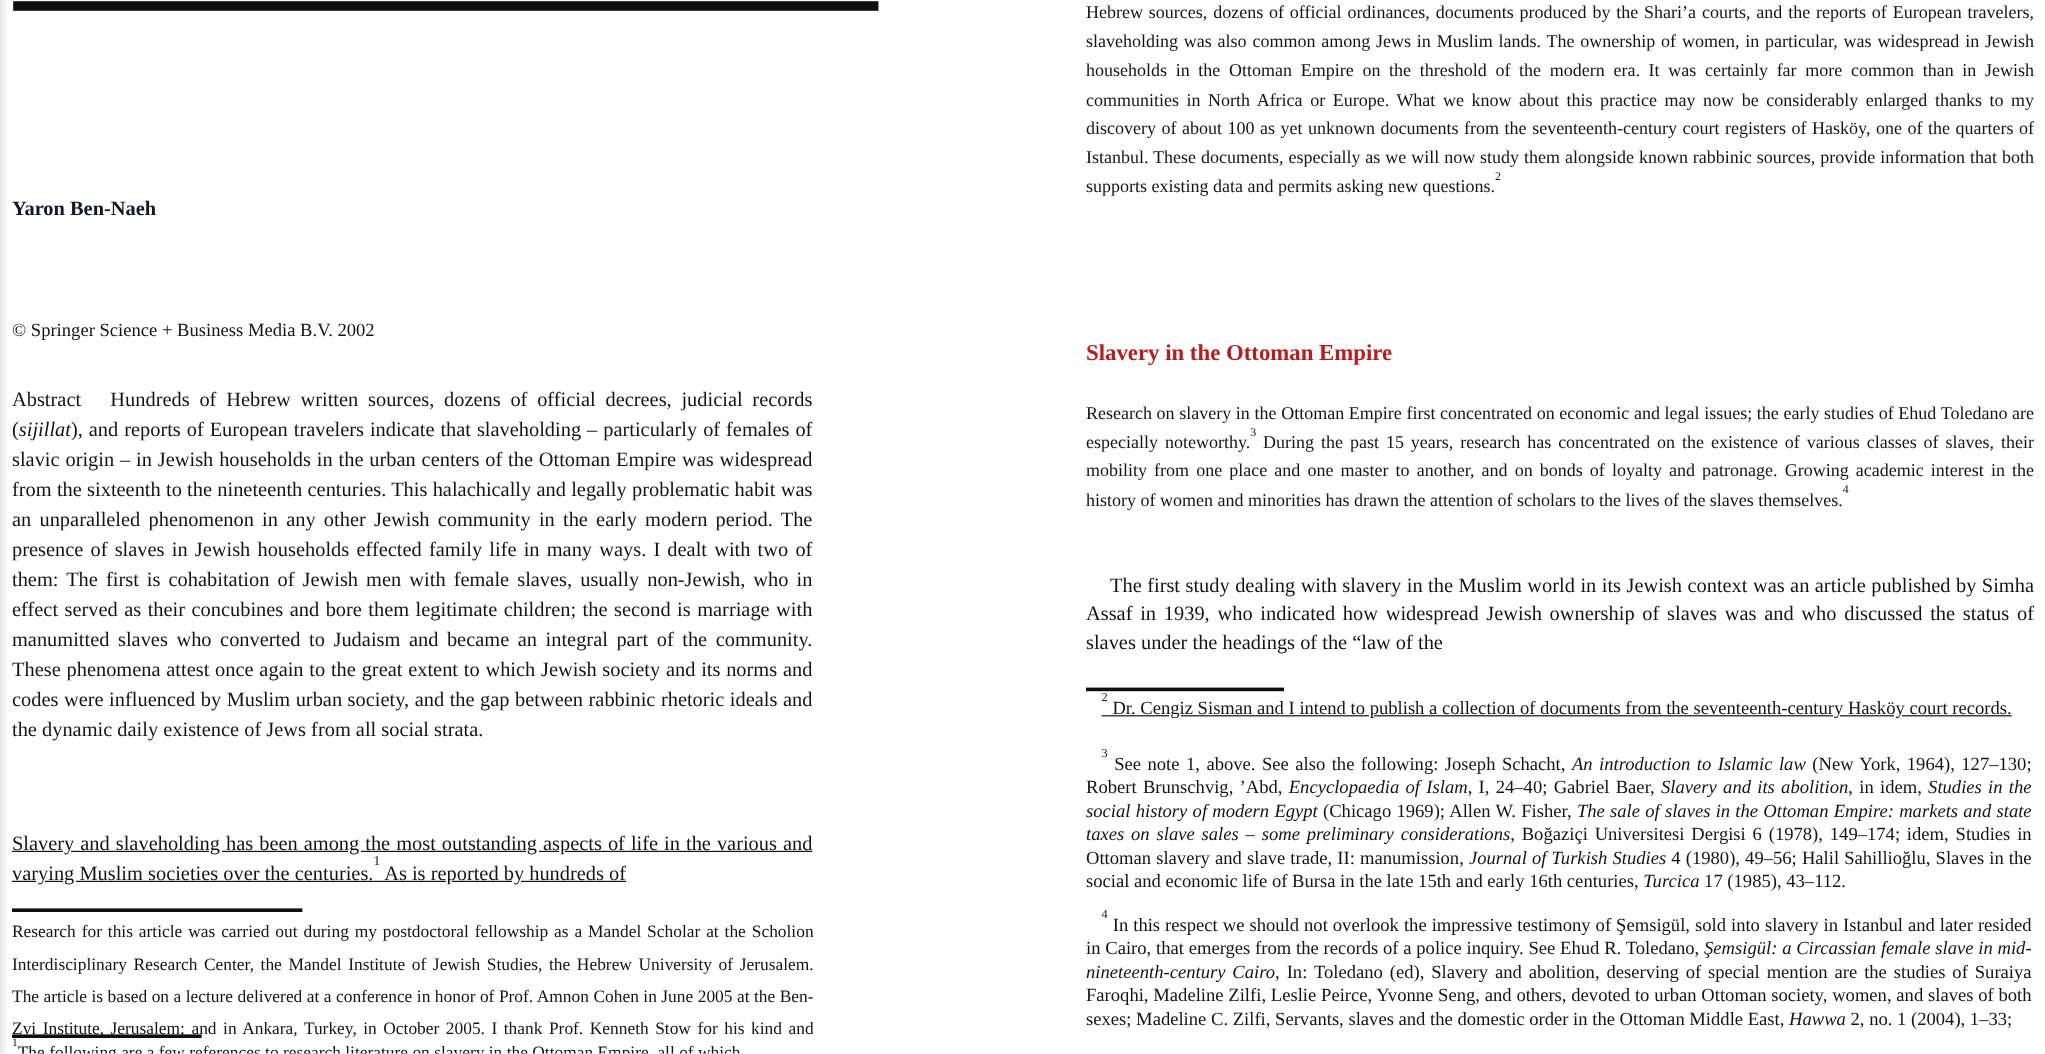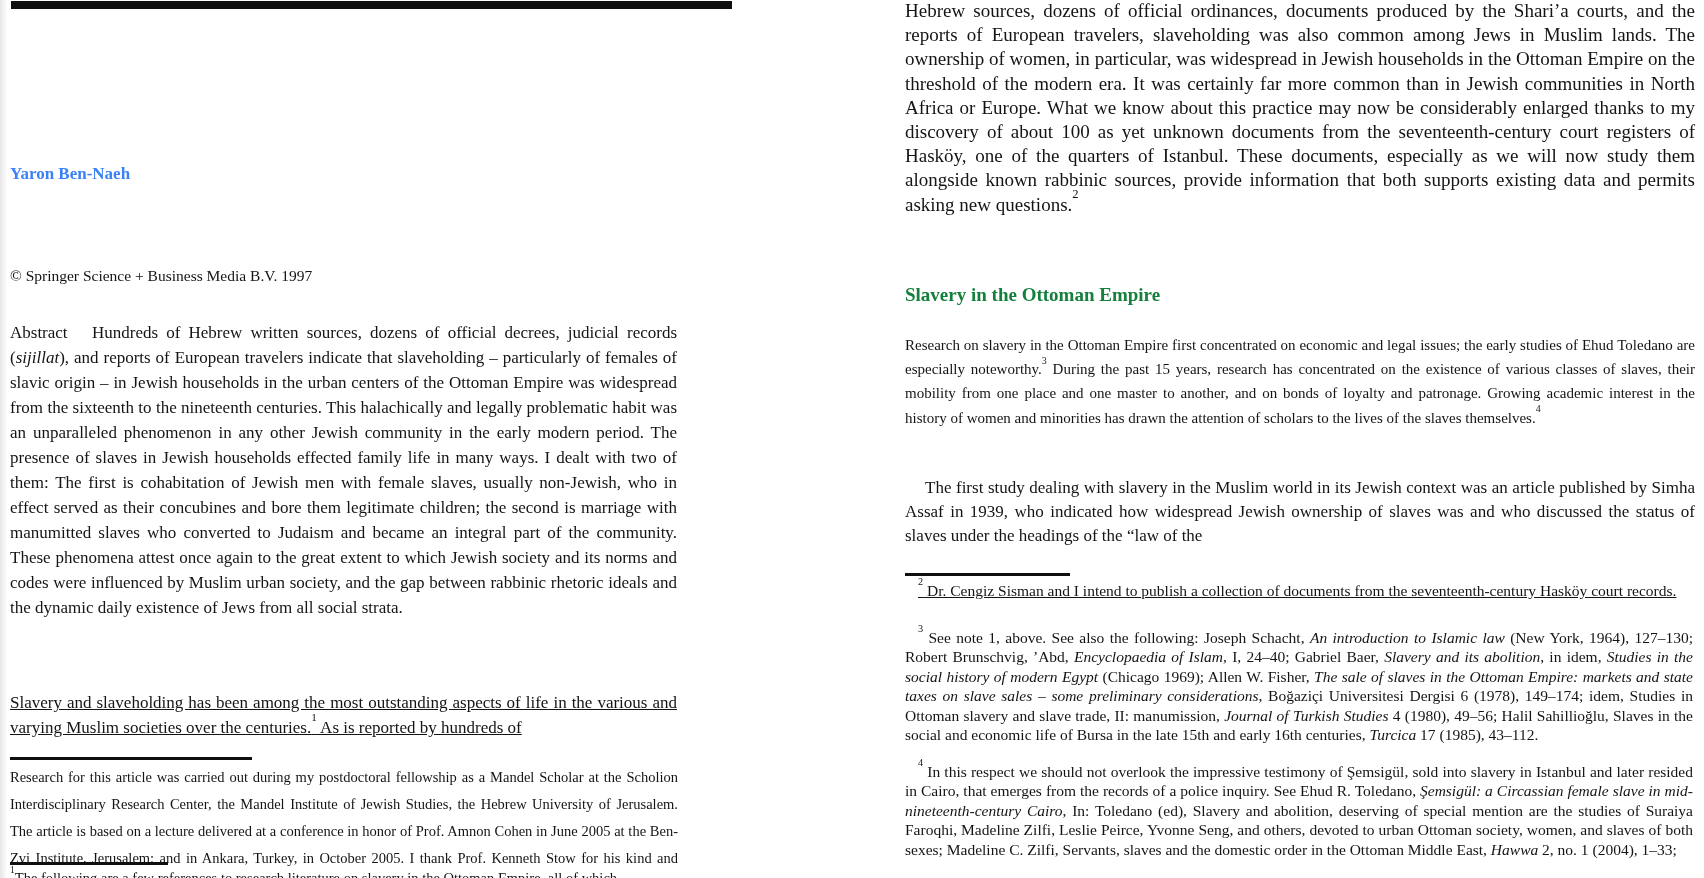--- a/index.html
+++ b/index.html
@@ -11,52 +11,52 @@
   p { margin:0; }
   .just { text-align:justify; text-align-last:left; }
   sup { font-size:66%; line-height:0; position:relative; top:-0.45em; }
   i { font-style:italic; }
   b { font-weight:normal;margin-top:32px; }
 
   
   .topbar   { position:absolute; left:11px; top:1px; width:721px; height:8px; background:#0f0f0f; }
   .title    { position:absolute; left:10px; top:62px; width:650px; font-size:23px; line-height:30px;
               font-weight:bold; color:#000; margin:0; }
-  .author   { position:absolute; left:10px; top:164px; font-size:17px; font-weight:bold; color:#3b82f6; }
+  .author   { position:absolute; left:10px; top:164px; font-size:17px; font-weight:bold; color:#0f172a; }
   .copyright{ position:absolute; left:10px; top:267px; font-size:15.5px; }
   .abstract { position:absolute; left:10px; top:320px; width:667px; font-size:17px; line-height:25px; }
   .keywords { position:absolute; left:10px; top:633px; width:667px; font-size:17px; line-height:25px; }
   .bodytext { position:absolute; left:10px; top:690px; width:667px; font-size:17px; line-height:25px;text-decoration:underline; }
   .sep      { background:#0f0f0f; position:absolute; }
   .sep1     { left:10px; top:757px; width:242px; height:3px; }
   .ack      { position:absolute; left:10px; top:764px; width:668px; font-size:14.5px; line-height:27px; }
   .sep2     { left:10px; top:862px; width:158px; height:3px; }
   .fn1      { position:absolute; left:10px; top:869px; width:668px; font-size:14.5px; line-height:19.4px; }
 
   
-  .p1       { position:absolute; left:905px; top:-1px;  width:790px; font-size:19px; line-height:24.2px; }
-  .heading  { position:absolute; left:905px; top:284px; font-size:19px; font-weight:bold; color:#15803d; margin:0; }
+  .p1       { position:absolute; left:905px; top:-1px;  width:790px; font-size:15px; line-height:24.2px; }
+  .heading  { position:absolute; left:905px; top:284px; font-size:19px; font-weight:bold; color:#b91c1c; margin:0; }
   .p2       { position:absolute; left:905px; top:333px; width:790px; font-size:15px; line-height:24.2px; }
   .p3       { position:absolute; left:905px; top:476px; width:790px; font-size:17px; line-height:24.2px;
               text-indent:20px; }
   .rsep     { left:905px; top:573px; width:165px; height:3px; }
   .rfn      { position:absolute; left:905px; width:788px; font-size:15.5px; line-height:19.4px; text-indent:13px; }
   .fn2      { top:581px;text-decoration:underline; }
   .fn3      { top:628px; }
   .fn4      { top:762px; }
 </style>
 </head>
 <body>
 
 <div class="page">
   <div class="edge-shade"></div>
 
   <div class="topbar"></div>
   <div class="author">Yaron Ben-Naeh</div>
-  <div class="copyright">© Springer Science + Business Media B.V. 1997</div>
+  <div class="copyright">© Springer Science + Business Media B.V. 2002</div>
   <p class="abstract just"><b>Abstract&nbsp;&nbsp;</b><span> Hundreds of Hebrew written sources, dozens of official decrees, judicial records (</span><i>sijillat</i><span>), and reports of European travelers indicate that slaveholding – particularly of females of slavic origin – in Jewish households in the urban centers of the Ottoman Empire was widespread from the sixteenth to the nineteenth centuries. This halachically and legally problematic habit was an unparalleled phenomenon in any other Jewish community in the early modern period. The presence of slaves in Jewish households effected family life in many ways. I dealt with two of them: The first is cohabitation of Jewish men with female slaves, usually non-Jewish, who in effect served as their concubines and bore them legitimate children; the second is marriage with manumitted slaves who converted to Judaism and became an integral part of the community. These phenomena attest once again to the great extent to which Jewish society and its norms and codes were influenced by Muslim urban society, and the gap between rabbinic rhetoric ideals and the dynamic daily existence of Jews from all social strata.</span></p>
   <p class="bodytext just"><span>Slavery and slaveholding has been among the most outstanding aspects of life in the various and varying Muslim societies over the centuries.</span><sup>1</sup><span> As is reported by hundreds of</span></p>
   <div class="sep sep1"></div>
   <p class="ack just">Research for this article was carried out during my postdoctoral fellowship as a Mandel Scholar at the Scholion Interdisciplinary Research Center, the Mandel Institute of Jewish Studies, the Hebrew University of Jerusalem. The article is based on a lecture delivered at a conference in honor of Prof. Amnon Cohen in June 2005 at the Ben-Zvi Institute, Jerusalem; and in Ankara, Turkey, in October 2005. I thank Prof. Kenneth Stow for his kind and friendly guidance.</p>
   <div class="sep sep2"></div>
   <p class="fn1 just"><sup>1</sup><span>The following are a few references to research literature on slavery in the Ottoman Empire, all of which</span></p>
 
   <p class="p1 just"><span>Hebrew sources, dozens of official ordinances, documents produced by the Shari’a courts, and the reports of European travelers, slaveholding was also common among Jews in Muslim lands. The ownership of women, in particular, was widespread in Jewish households in the Ottoman Empire on the threshold of the modern era. It was certainly far more common than in Jewish communities in North Africa or Europe. What we know about this practice may now be considerably enlarged thanks to my discovery of about 100 as yet unknown documents from the seventeenth-century court registers of Hasköy, one of the quarters of Istanbul. These documents, especially as we will now study them alongside known rabbinic sources, provide information that both supports existing data and permits asking new questions.</span><sup>2</sup></p>
   <h2 class="heading">Slavery in the Ottoman Empire</h2>
   <p class="p2 just"><span>Research on slavery in the Ottoman Empire first concentrated on economic and legal issues; the early studies of Ehud Toledano are especially noteworthy.</span><sup>3</sup><span> During the past 15 years, research has concentrated on the existence of various classes of slaves, their mobility from one place and one master to another, and on bonds of loyalty and patronage. Growing academic interest in the history of women and minorities has drawn the attention of scholars to the lives of the slaves themselves.</span><sup>4</sup></p>

